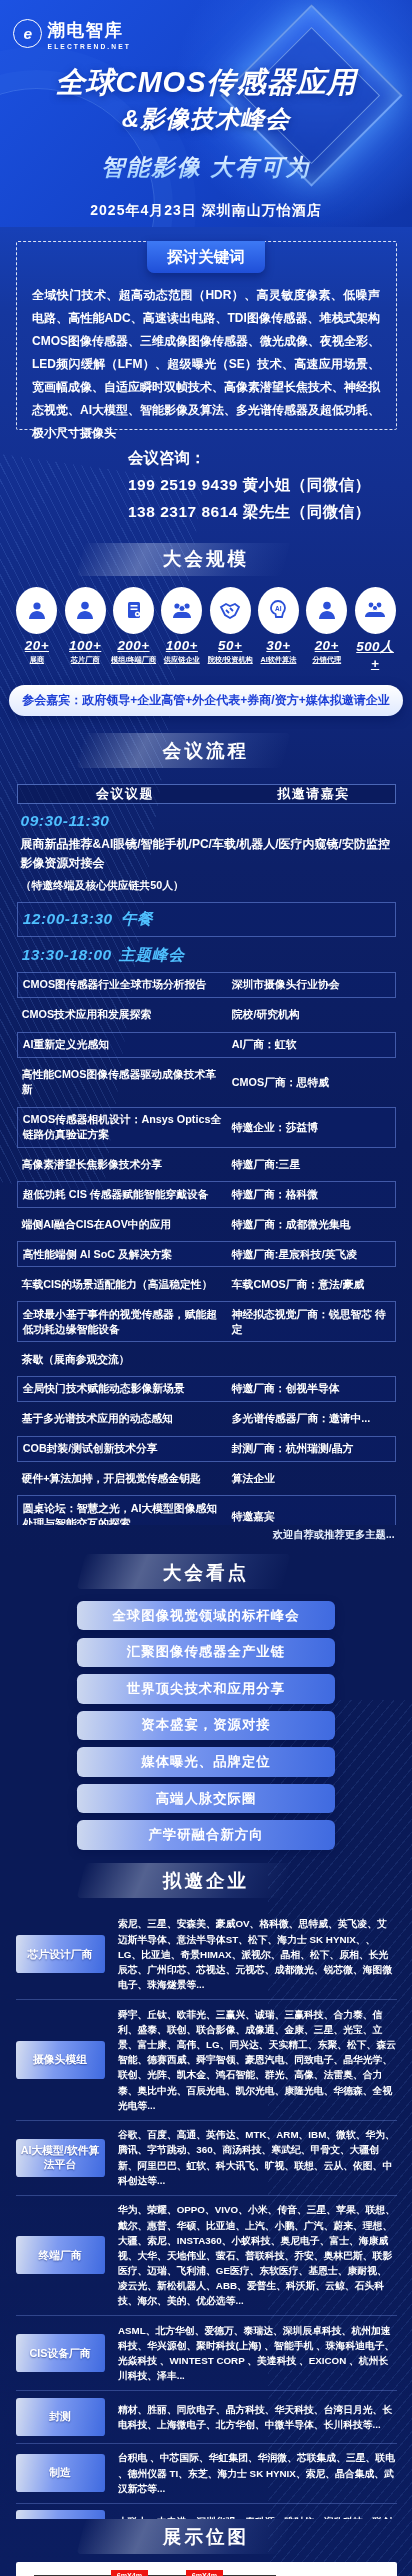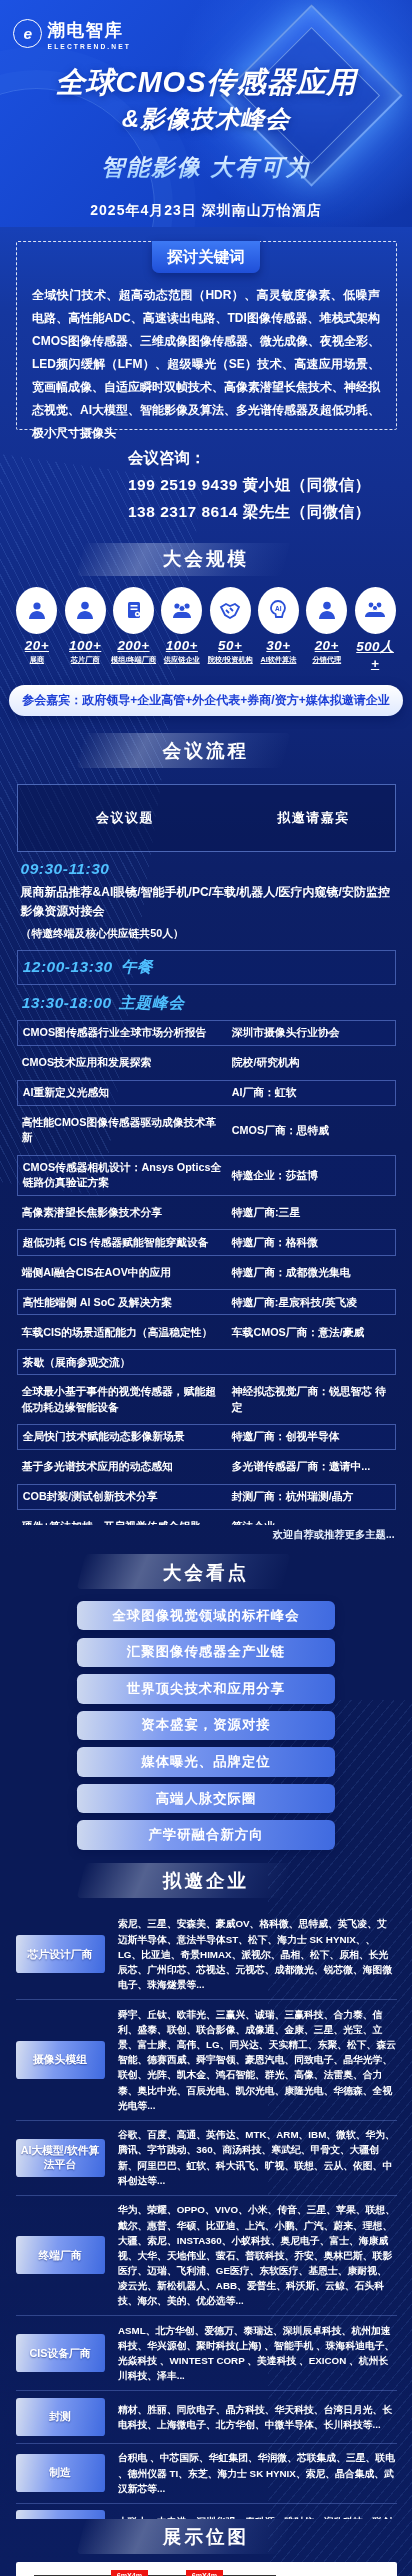--- a/index.html
+++ b/index.html
@@ -33,21 +33,21 @@
     text-shadow:0 1.5px 7.2px rgba(10,40,140,.8); }
   .hero-sub{ position:absolute; top:152px; width:100%; text-align:center; font-size:23px; font-style:italic; letter-spacing:2.1px;
     color:#cfe7ff; background:linear-gradient(180deg,#f2f9ff,#8fc6ff); -webkit-background-clip:text; background-clip:text;
     -webkit-text-fill-color:transparent; }
   .hero-date{ position:absolute; top:202px; width:100%; text-align:center; font-size:14px; letter-spacing:1px;}
 
   
   .s-keywords{ height:216px; }
   .kw-box{ position:absolute; left:15.5px; right:15.5px; top:14.4px; bottom:13.4px; border:1px dashed rgba(255,255,255,.85); border-radius:2.1px;
     padding:0 15.5px; }
-  .kw-title{ width:108px; margin:-1px auto 4px; text-align:center; font-size:15.5px; padding:5.2px 0; border-radius:0 0 7.2px 7.2px;
+  .kw-title{ width:118px; margin:-1px auto 4px; text-align:center; font-size:15.5px; padding:5.2px 0; border-radius:0 0 7.2px 7.2px;
     background:linear-gradient(180deg,#3d79f5,#1f4fd8); box-shadow:0 3.1px 8.2px rgba(0,20,90,.45);}
   .kw-body{ margin-top:11.3px; font-size:12px; line-height:1.92; text-align:justify; }
 
   
   .s-contact{ height:100px; }
   .qr{ position:relative; background:#fff; background-image:
       repeating-linear-gradient(0deg,#111 0 3.1px,#fff 3.1px 6.2px),
       repeating-linear-gradient(90deg,#111 0 3.1px,#fff 3.1px 6.2px);
     background-blend-mode:lighten; }
   .qr .f{ position:absolute; width:26%; height:26%; border:2.1px solid #111; background:#fff; }
@@ -78,21 +78,21 @@
 
   
   .s-guests{ height:57px; display:flex; align-items:center; justify-content:center;}
   .guest-pill{ background:linear-gradient(180deg,#ffffff,#dfe9ff); color:#1d3fd6; border-radius:20.6px; padding:7.2px 13.4px;
     font-size:12px; box-shadow:0 4.1px 10.3px rgba(0,20,90,.5);}
 
   
   .s-agenda{ height:796px; padding:6.2px 16.5px 0;}
   .agenda-head{ display:flex; margin-top:17.5px; border:0.5px solid rgba(130,165,255,.55); background:rgba(8,22,80,.55);
     font-size:13px; letter-spacing:1.5px; }
-  .agenda-head div{ padding:24px 0; text-align:center;}
+  .agenda-head div{ padding:0 0; text-align:center;}
   .ah-topic{ width:57%;} .ah-guest{ width:43%;}
   .agenda-morning{ padding:8.2px 4.1px 3.1px;}
   .time{ color:#4fc0ff; font-size:15.5px; font-style:italic; letter-spacing:0.5px;}
   .agenda-morning .desc{ font-size:12px; line-height:1.6; margin-top:5.2px;}
   .agenda-morning .note{ font-size:10.8px; margin-top:5.2px;}
   .agenda-block{ border:0.5px solid rgba(130,165,255,.45); background:rgba(12,32,110,.35); padding:6.2px 5.2px; margin-top:6.2px;}
   .agenda-sub{ padding:7.2px 5.2px 2.1px;}
   .agenda-sub .sub-label{ color:#4fc0ff; font-size:15.5px; font-style:italic; margin-left:5.2px; letter-spacing:1px;}
   .agrows{ margin-top:4.1px;}
   .agrow{ display:flex; align-items:center; padding:4.6px 5.2px; margin-bottom:4.6px; }
@@ -310,26 +310,26 @@
         </div>
       <div class="agrow">
           <div class="t">高性能端侧 Al SoC 及解决方案</div>
           <div class="g">特邀厂商:星宸科技/英飞凌</div>
         </div>
       <div class="agrow">
           <div class="t">车载CIS的场景适配能力（高温稳定性）</div>
           <div class="g">车载CMOS厂商：意法/豪威</div>
         </div>
       <div class="agrow">
+          <div class="t">全球最小基于事件的视觉传感器，赋能超低功耗边缘智能设备</div>
+          <div class="g">神经拟态视觉厂商：锐思智芯 待定</div>
+        </div>
+      <div class="agrow">
           <div class="t">茶歇（展商参观交流）</div>
           <div class="g"></div>
-        </div>
-      <div class="agrow">
-          <div class="t">全球最小基于事件的视觉传感器，赋能超低功耗边缘智能设备</div>
-          <div class="g">神经拟态视觉厂商：锐思智芯 待定</div>
         </div>
       <div class="agrow">
           <div class="t">全局快门技术赋能动态影像新场景</div>
           <div class="g">特邀厂商：创视半导体</div>
         </div>
       <div class="agrow">
           <div class="t">基于多光谱技术应用的动态感知</div>
           <div class="g">多光谱传感器厂商：邀请中...</div>
         </div>
       <div class="agrow">

